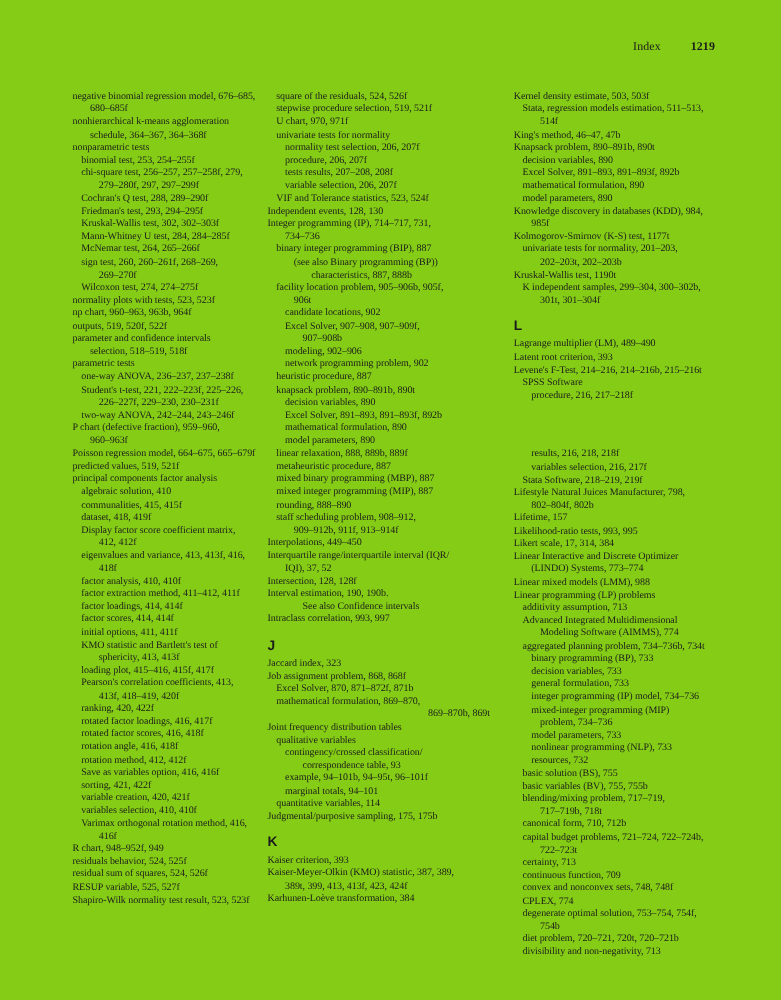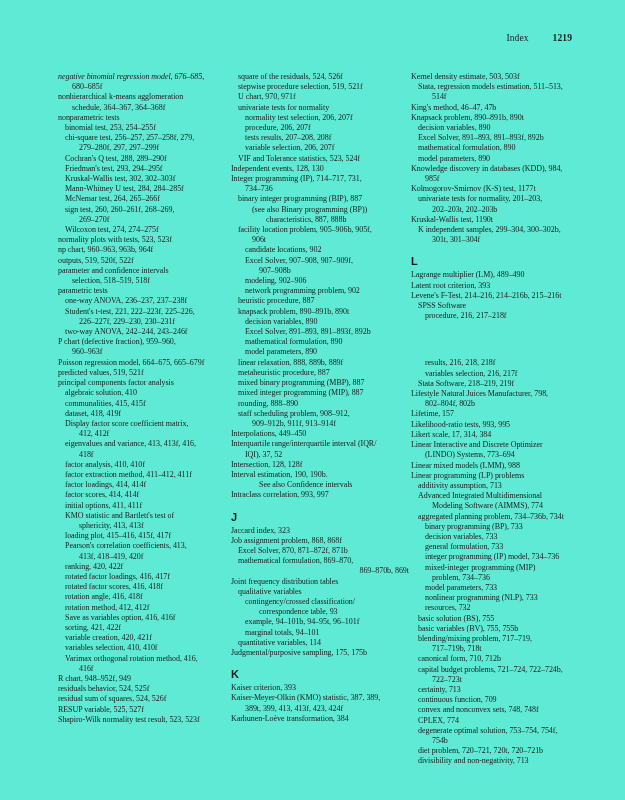--- a/index.html
+++ b/index.html
@@ -1,20 +1,20 @@
 <!DOCTYPE html>
 <html><head>
 <meta charset="utf-8">
 <style>
   html, body { margin: 0; padding: 0; background: #e8e8e8; }
   .page {
     position: relative;
     width: 625px;
     height: 800px;
-    background: #5eead4;
+    background: #84cc16;
     overflow: hidden;
     font-family: "Liberation Serif", serif;
     color: #1c1c1c;
   }
   .header {
     position: absolute;
     top: 33px;
     right: 53px;
     font-size: 9.5px;
     letter-spacing: 0.1px;
@@ -22,21 +22,21 @@
   .header .pagenum {
     font-weight: bold;
     margin-left: 24px;
   }
   .col {
     position: absolute;
     top: 72px;
     width: 178px;
   }
   #col1 { left: 58px; }
-  #col2 { left: 231px; }
+  #col2 { left: 214px; }
   #col3 { left: 411px; }
   .line {
     font-size: 8px;
     line-height: 10.2px;
     white-space: nowrap;
     letter-spacing: -0.05px;
   }
   .heading {
     font-family: "Liberation Sans", sans-serif;
     font-weight: bold;
@@ -47,21 +47,21 @@
   }
 </style>
 </head>
 <body>
 
 <div class="page">
   <div class="header">
     <span>Index</span><span class="pagenum">1219</span>
   </div>
   <div class="col" id="col1">
-      <div class="line" style="padding-left: 0px; font-style: italic;">negative binomial regression model, 676–685,</div>
+      <div class="line" style="padding-left: 0px;">negative binomial regression model, 676–685,</div>
       <div class="line" style="padding-left: 14px;">680–685f</div>
       <div class="line" style="padding-left: 0px;">nonhierarchical k-means agglomeration</div>
       <div class="line" style="padding-left: 14px;">schedule, 364–367, 364–368f</div>
       <div class="line" style="padding-left: 0px;">nonparametric tests</div>
       <div class="line" style="padding-left: 7px;">binomial test, 253, 254–255f</div>
       <div class="line" style="padding-left: 7px;">chi-square test, 256–257, 257–258f, 279,</div>
       <div class="line" style="padding-left: 21px;">279–280f, 297, 297–299f</div>
       <div class="line" style="padding-left: 7px;">Cochran's Q test, 288, 289–290f</div>
       <div class="line" style="padding-left: 7px;">Friedman's test, 293, 294–295f</div>
       <div class="line" style="padding-left: 7px;">Kruskal-Wallis test, 302, 302–303f</div>
@@ -208,21 +208,21 @@
       <div class="line" style="padding-left: 14px;">procedure, 216, 217–218f</div>
       <div class="line" style="padding-left: 14px; margin-top: 37px;">results, 216, 218, 218f</div>
       <div class="line" style="padding-left: 14px;">variables selection, 216, 217f</div>
       <div class="line" style="padding-left: 7px;">Stata Software, 218–219, 219f</div>
       <div class="line" style="padding-left: 0px;">Lifestyle Natural Juices Manufacturer, 798,</div>
       <div class="line" style="padding-left: 14px;">802–804f, 802b</div>
       <div class="line" style="padding-left: 0px;">Lifetime, 157</div>
       <div class="line" style="padding-left: 0px;">Likelihood-ratio tests, 993, 995</div>
       <div class="line" style="padding-left: 0px;">Likert scale, 17, 314, 384</div>
       <div class="line" style="padding-left: 0px;">Linear Interactive and Discrete Optimizer</div>
-      <div class="line" style="padding-left: 14px;">(LINDO) Systems, 773–694</div>
+      <div class="line" style="padding-left: 14px;">(LINDO) Systems, 773–774</div>
       <div class="line" style="padding-left: 0px;">Linear mixed models (LMM), 988</div>
       <div class="line" style="padding-left: 0px;">Linear programming (LP) problems</div>
       <div class="line" style="padding-left: 7px;">additivity assumption, 713</div>
       <div class="line" style="padding-left: 7px;">Advanced Integrated Multidimensional</div>
       <div class="line" style="padding-left: 21px;">Modeling Software (AIMMS), 774</div>
       <div class="line" style="padding-left: 7px;">aggregated planning problem, 734–736b, 734t</div>
       <div class="line" style="padding-left: 14px;">binary programming (BP), 733</div>
       <div class="line" style="padding-left: 14px;">decision variables, 733</div>
       <div class="line" style="padding-left: 14px;">general formulation, 733</div>
       <div class="line" style="padding-left: 14px;">integer programming (IP) model, 734–736</div>

